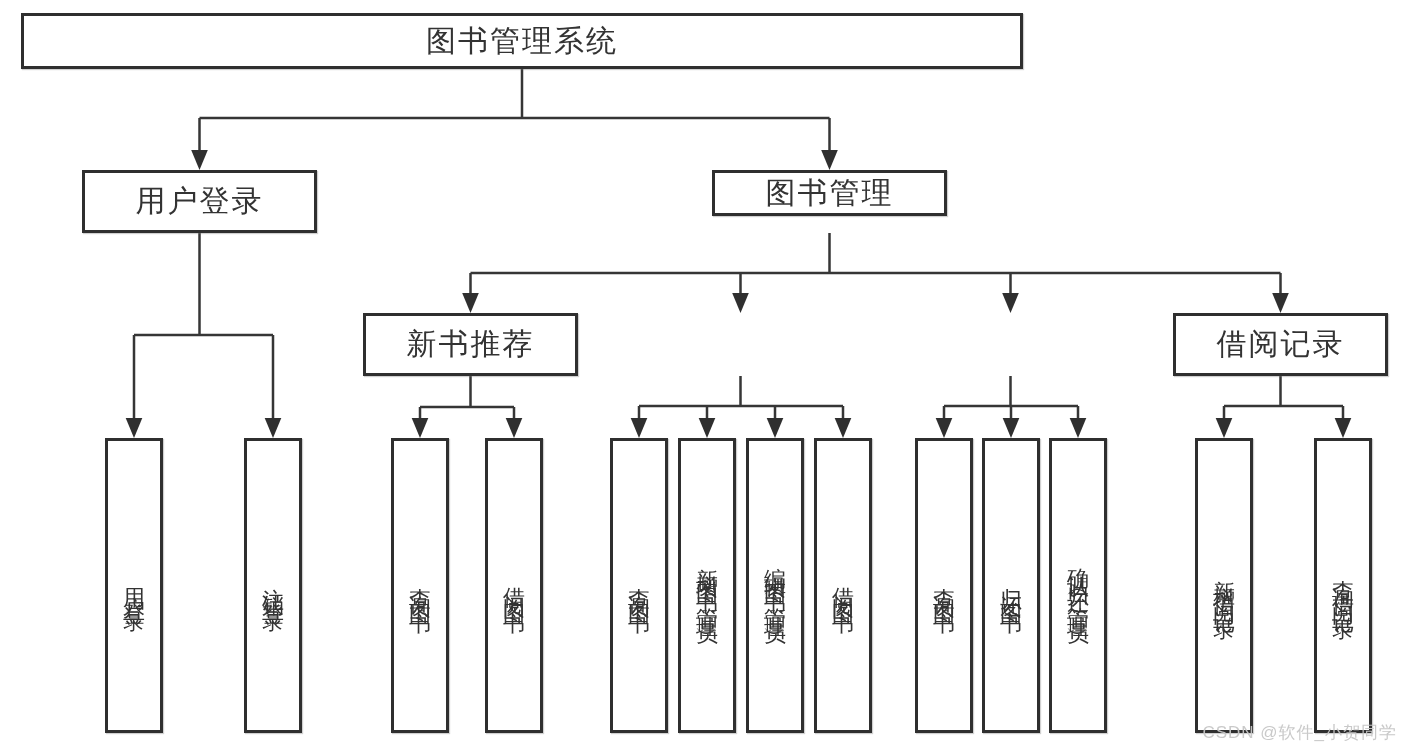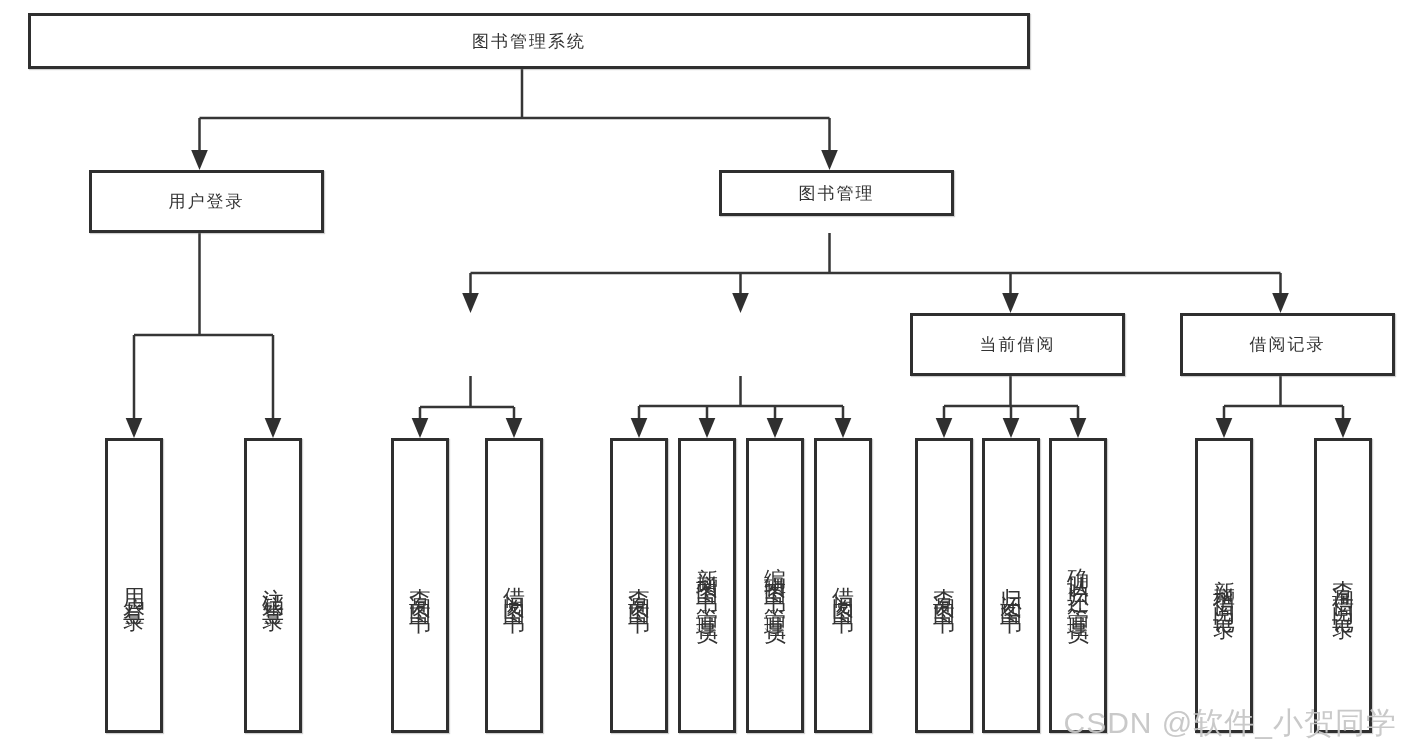--- a/index.html
+++ b/index.html
@@ -27,37 +27,36 @@
     box-sizing: border-box;
     border: 3px solid #2f2f2f;
     background: #ffffff;
     display: flex;
     align-items: center;
     justify-content: center;
     z-index: 1;
     box-shadow: 1px 1px 1px rgba(120,120,120,0.35);
   }
   .h {
-    font-size: 17px;
+    font-size: 30px;
     letter-spacing: 2px;
     white-space: nowrap;
-    margin-left: 7px;
   }
   .v {
     writing-mode: vertical-rl;
     text-orientation: mixed;
     font-size: 22px;
     letter-spacing: 8px;
     line-height: 1.1;
   }
   #watermark {
     position: absolute;
     right: 8px;
     bottom: 3px;
-    font-size: 30px;
+    font-size: 17px;
     letter-spacing: 1px;
     color: rgba(198,198,198,0.95);
     z-index: 3;
     white-space: nowrap;
   }
 </style>
 </head>
 <body>
 
 <div id="canvas">
@@ -93,21 +92,21 @@
       <polygon points="1215.7,418 1232.3,418 1224,438"></polygon>
       <polygon points="1334.7,418 1351.3,418 1343,438"></polygon>
     </g>
   </svg>
 
   <div class="node h" style="left:21px;top:13px;width:1002px;height:56px">图书管理系统</div>
 
   <div class="node h" style="left:82px;top:170px;width:235px;height:63px">用户登录</div>
   <div class="node h" style="left:712px;top:170px;width:235px;height:46px">图书管理</div>
 
-  <div class="node h" style="left:903px;top:313px;width:215px;height:63px">当前借阅</div>
+  <div class="node h" style="left:363px;top:313px;width:215px;height:63px">新书推荐</div>
   <div class="node h" style="left:1173px;top:313px;width:215px;height:63px">借阅记录</div>
 
   <div class="node v" style="left:105px;top:438px;width:58px;height:295px">用户登录</div>
   <div class="node v" style="left:244px;top:438px;width:58px;height:295px">注销登录</div>
 
   <div class="node v" style="left:391px;top:438px;width:58px;height:295px">查询图书</div>
   <div class="node v" style="left:485px;top:438px;width:58px;height:295px">借阅图书</div>
 
   <div class="node v" style="left:610px;top:438px;width:58px;height:295px">查询图书</div>
   <div class="node v" style="left:678px;top:438px;width:58px;height:295px">新增图书（管理员）</div>

